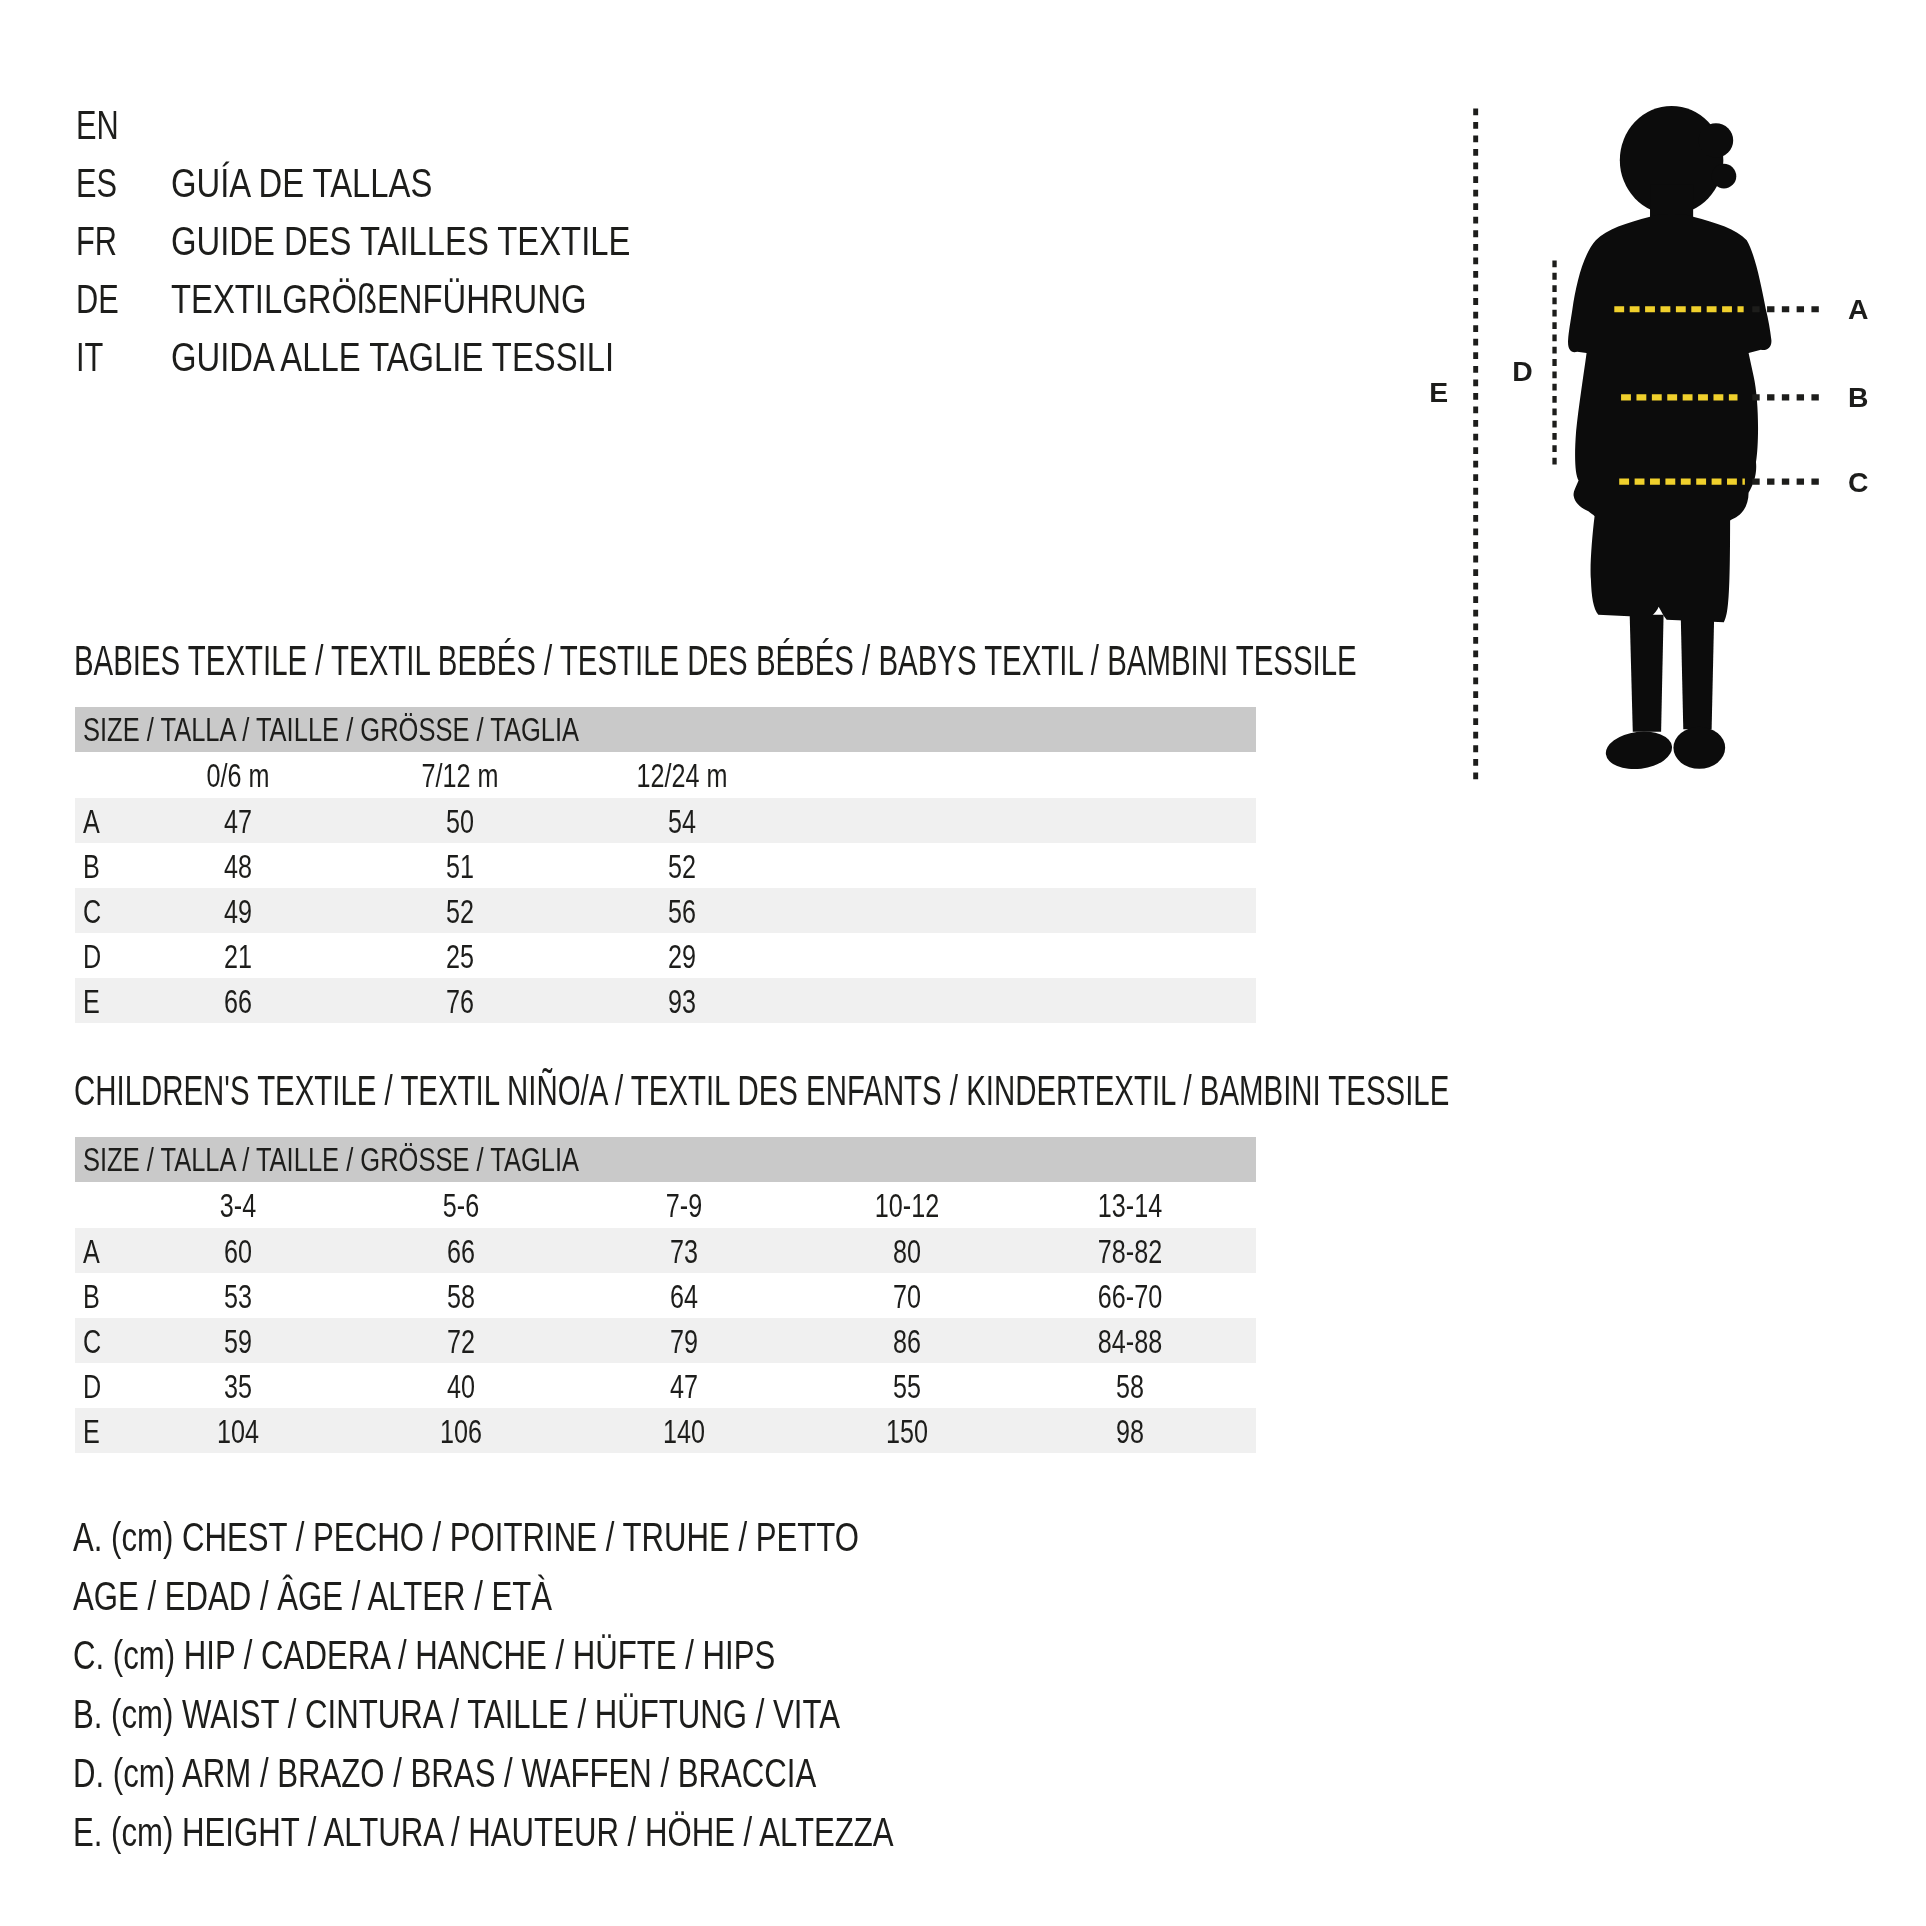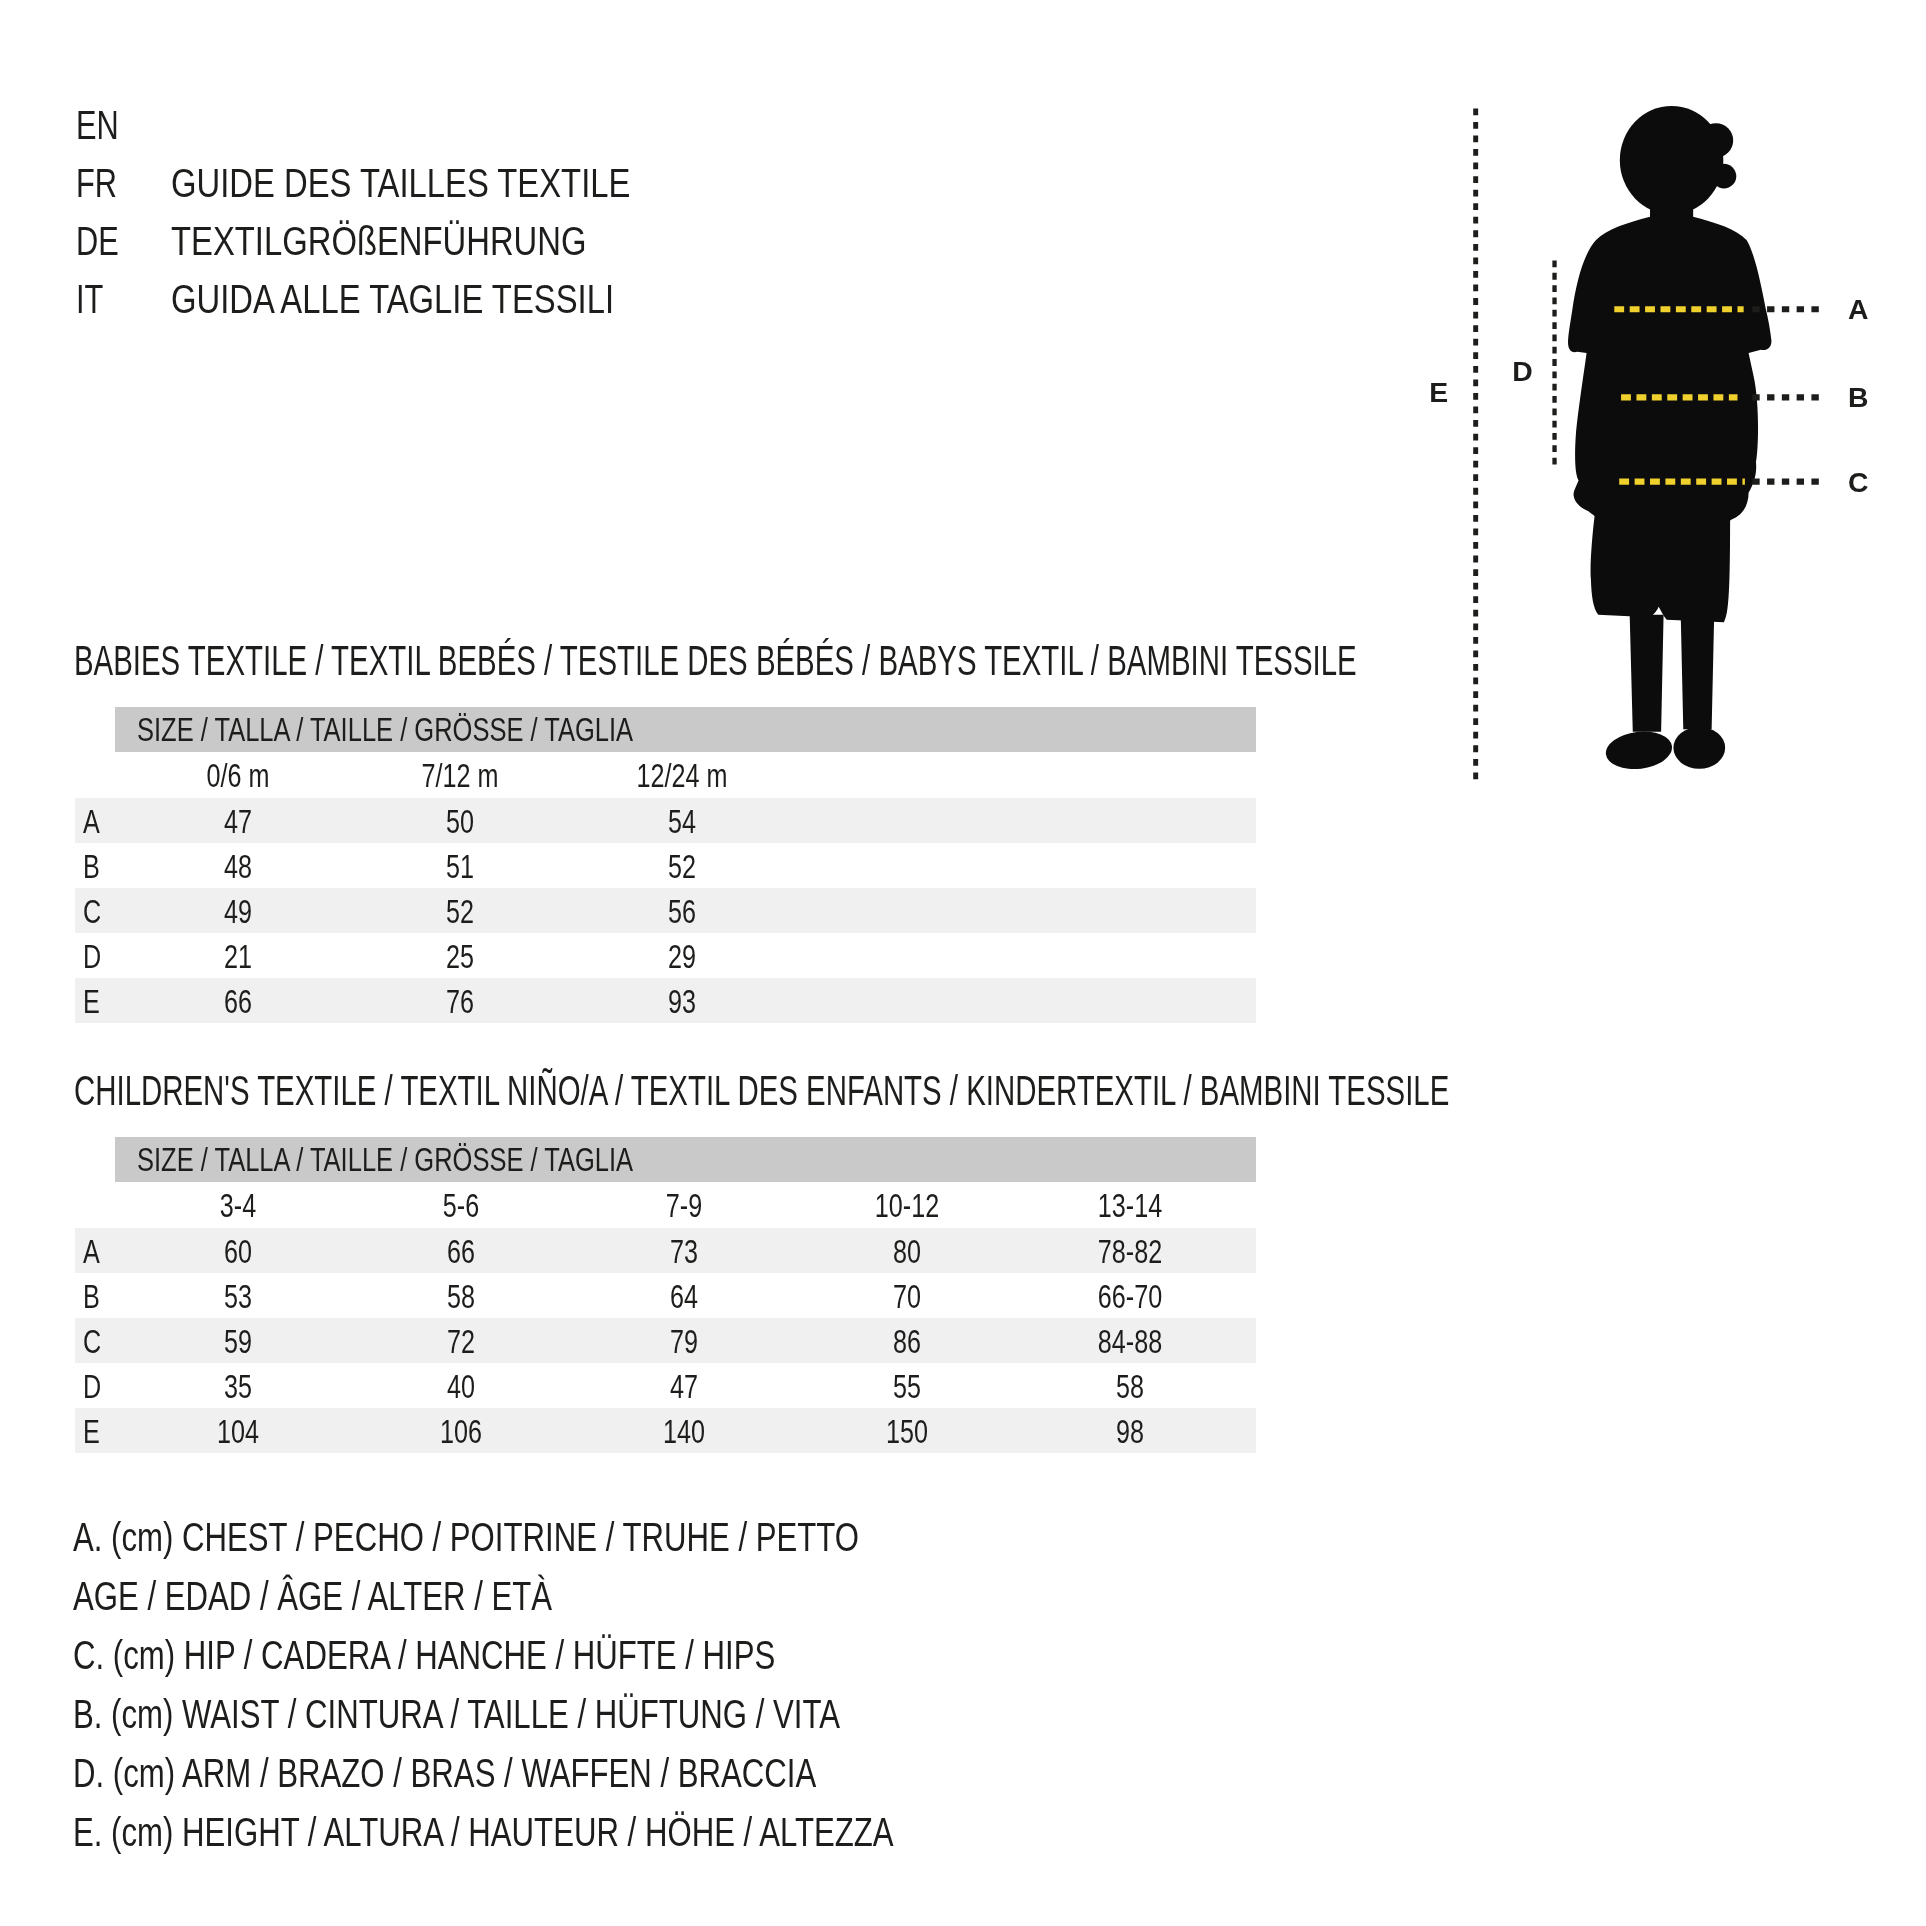--- a/index.html
+++ b/index.html
@@ -10,21 +10,21 @@
   
   .lang-block{position:absolute;left:76px;top:96px;}
   .lang-row{display:flex;align-items:center;height:58px;font-size:41px;}
   .lang-code{width:95px;}
   .lang-label .cond{transform:scaleX(0.80);}
   
   .section-title{position:absolute;left:74px;height:49px;display:flex;align-items:center;font-size:42px;}
   .section-title .cond{transform:scaleX(0.70);}
   
   .size-table{position:absolute;left:75px;width:1181px;font-size:34px;}
-  .size-bar{height:45px;background:var(--bar);display:flex;align-items:center;padding-left:22px;box-sizing:border-box;margin-left:40px;}
+  .size-bar{height:45px;background:var(--bar);display:flex;align-items:center;padding-left:8px;box-sizing:border-box;}
   .col-row{position:relative;height:46px;}
   .t-row{position:relative;height:45px;}
   .t-row.striped{background:var(--stripe);}
   .cellc{position:absolute;top:50%;transform:translate(-50%,-50%) scaleX(0.74);white-space:nowrap;}
   .rlab{position:absolute;left:8px;top:50%;transform:translateY(-50%) scaleX(0.74);transform-origin:0 50%;white-space:nowrap;}
   
   .legend{position:absolute;left:73px;top:1508px;}
   .legend-line{display:flex;align-items:center;height:59px;font-size:41px;}
   .legend-line .cond{transform:scaleX(0.76);}
   
@@ -32,20 +32,24 @@
   .diagram-label{font-family:"Liberation Sans",sans-serif;font-weight:bold;font-size:46px;fill:var(--ink);}
 </style>
 </head>
 <body>
 
 <div id="canvas">
 
   <div class="lang-block">
     <div class="lang-row">
       <span class="lang-code"><span class="cond">EN</span></span>
+    </div>
+    <div class="lang-row">
+      <span class="lang-code"><span class="cond">ES</span></span>
+      <span class="lang-label"><span class="cond">GUÍA DE TALLAS</span></span>
     </div>
     <div class="lang-row">
       <span class="lang-code"><span class="cond">FR</span></span>
       <span class="lang-label"><span class="cond">GUIDE DES TAILLES TEXTILE</span></span>
     </div>
     <div class="lang-row">
       <span class="lang-code"><span class="cond">DE</span></span>
       <span class="lang-label"><span class="cond">TEXTILGRÖßENFÜHRUNG</span></span>
     </div>
     <div class="lang-row">

